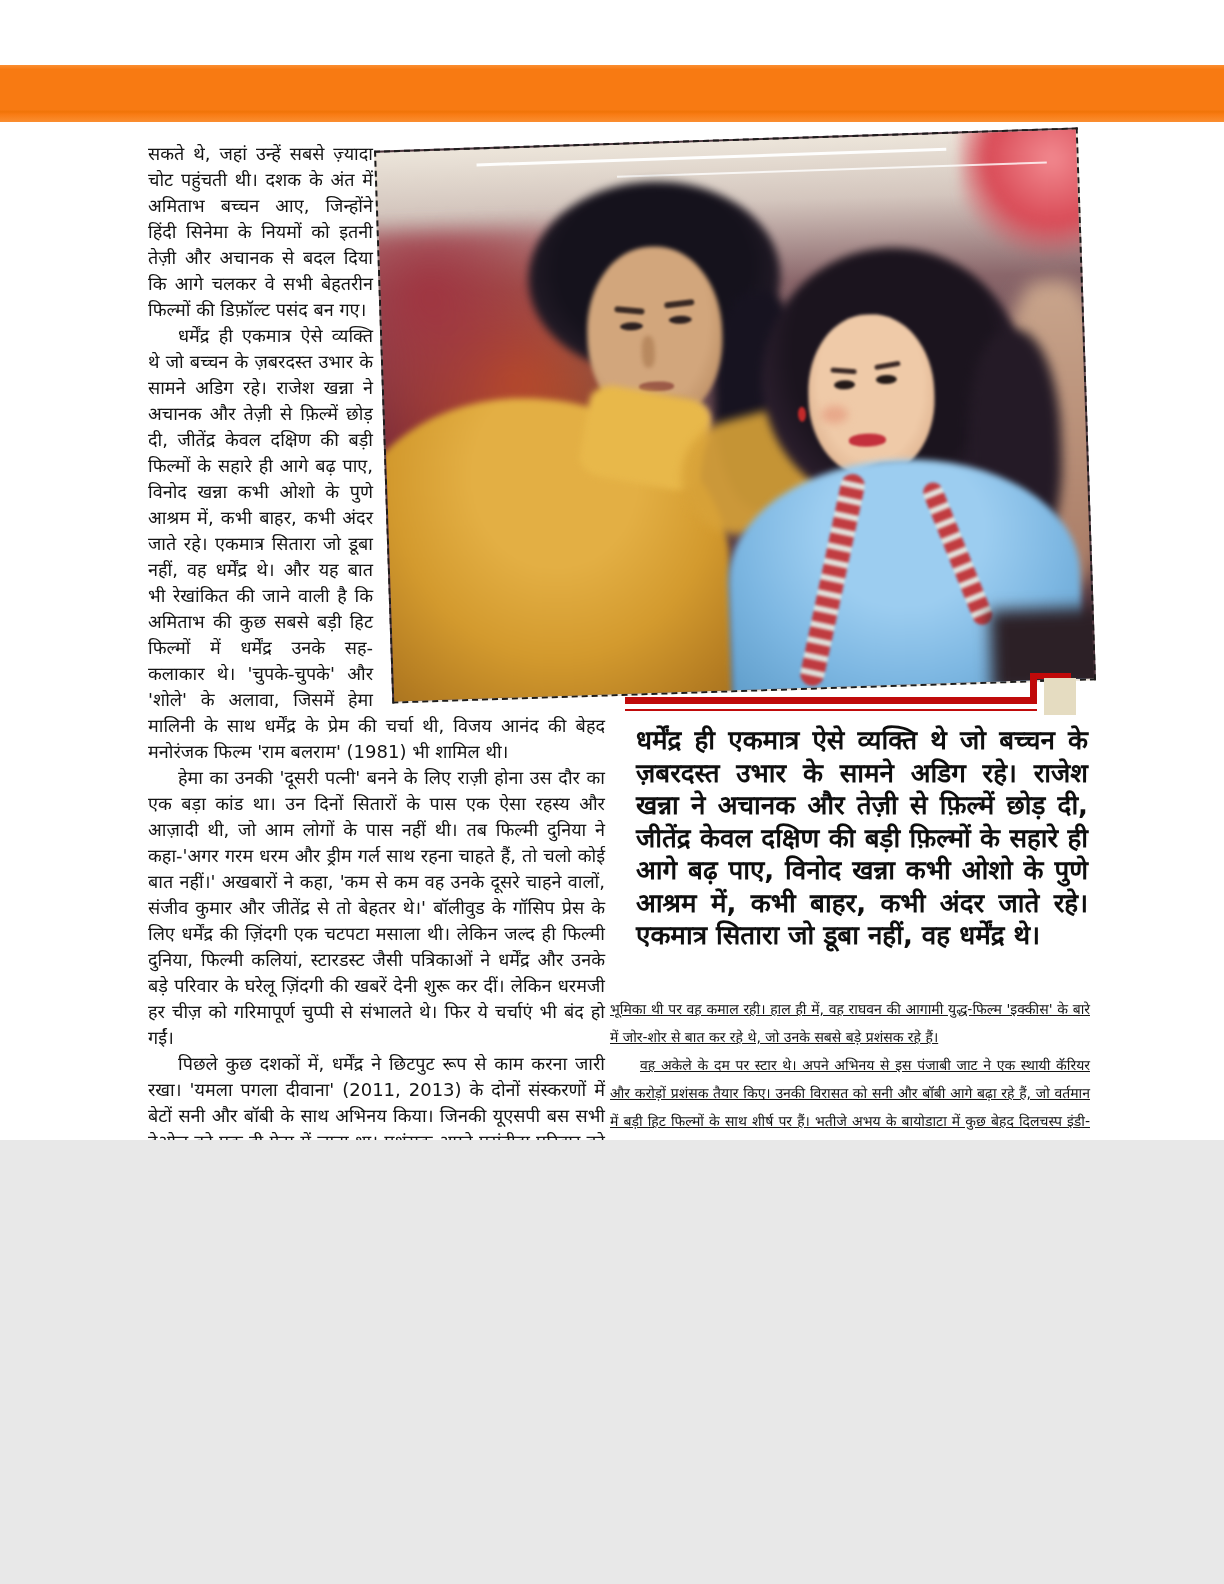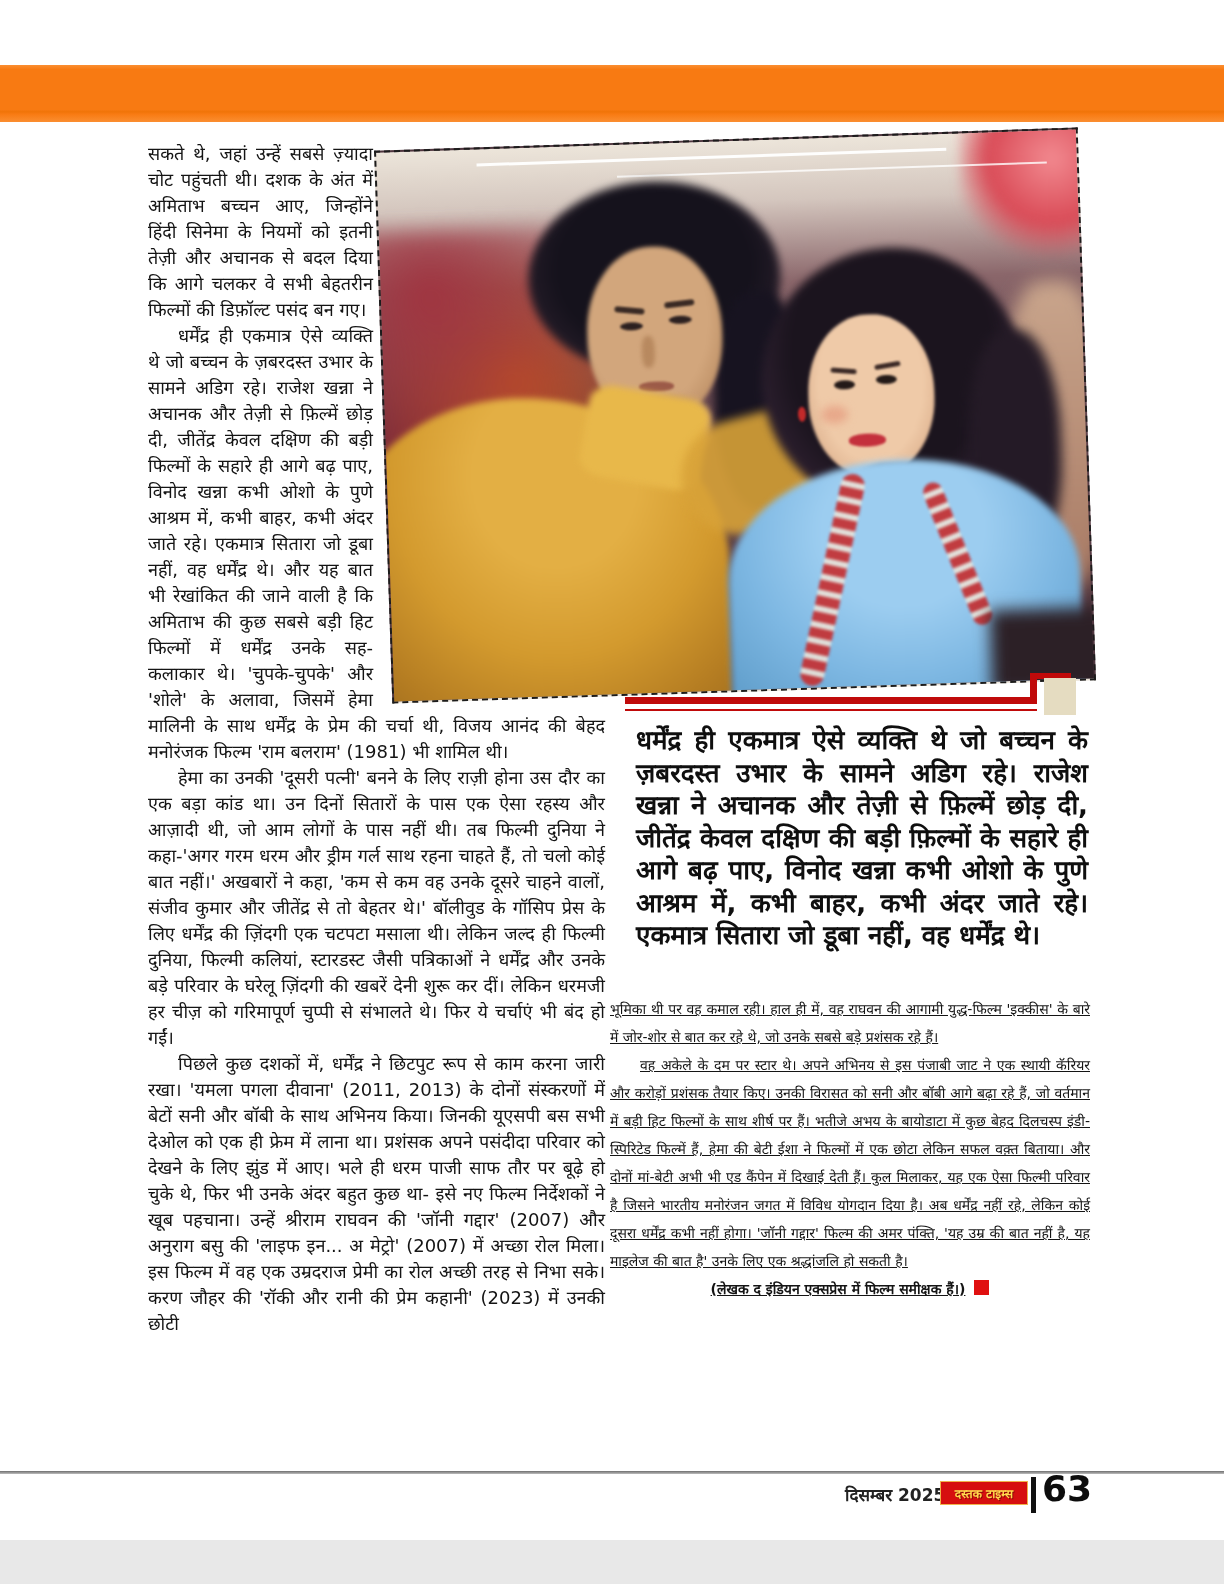--- a/index.html
+++ b/index.html
@@ -1,17 +1,17 @@
 <!DOCTYPE html>
 <html><head>
 <meta charset="utf-8">
 <style>
   html,body { margin:0; padding:0; background:#e8e8e8; }
   .page {
-    position:relative; width:1224px; height:1540px; margin:0 auto;
+    position:relative; width:1224px; height:1140px; margin:0 auto;
     background:#ffffff; overflow:hidden;
     font-family:"DejaVu Sans", "Liberation Sans", sans-serif;
     color:#141414;
   }
   
   .banner {
     position:absolute; left:0; top:65px; width:1224px; height:57px;
     background:linear-gradient(180deg,#fb8e31 0%,#f87a12 8%,#f87a12 78%,#f07408 82%,#f87a12 86%,#fb8e31 100%);
   }
   

